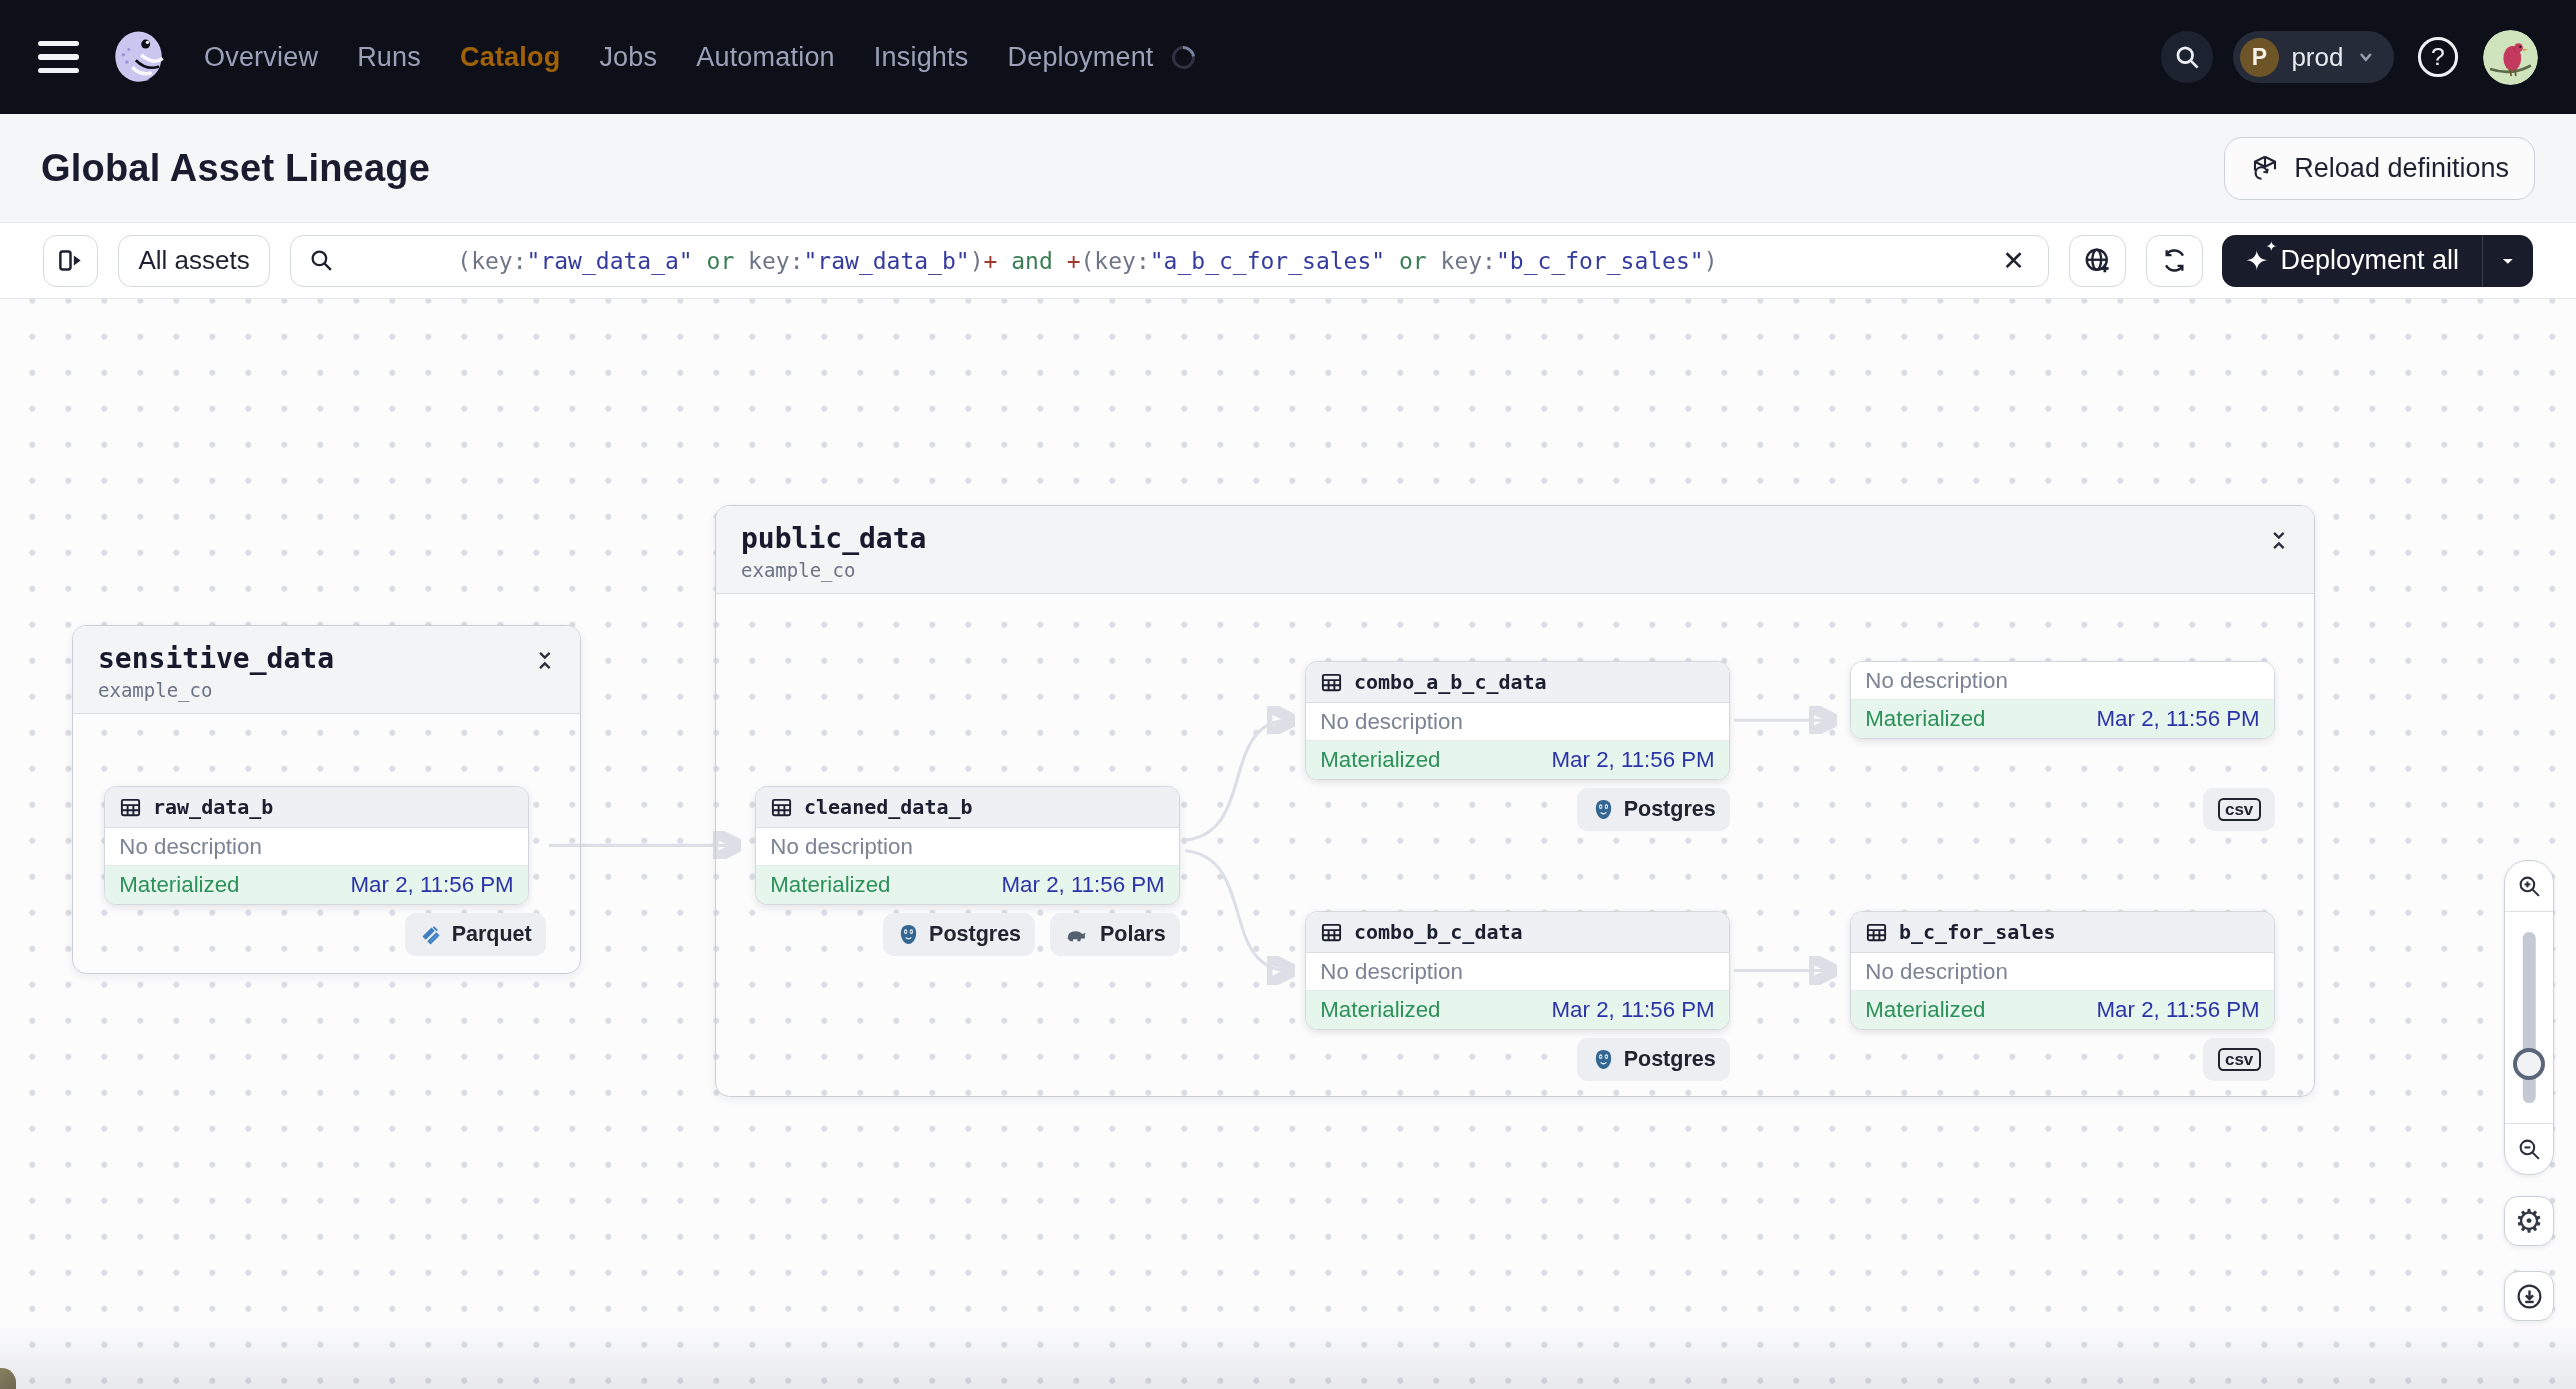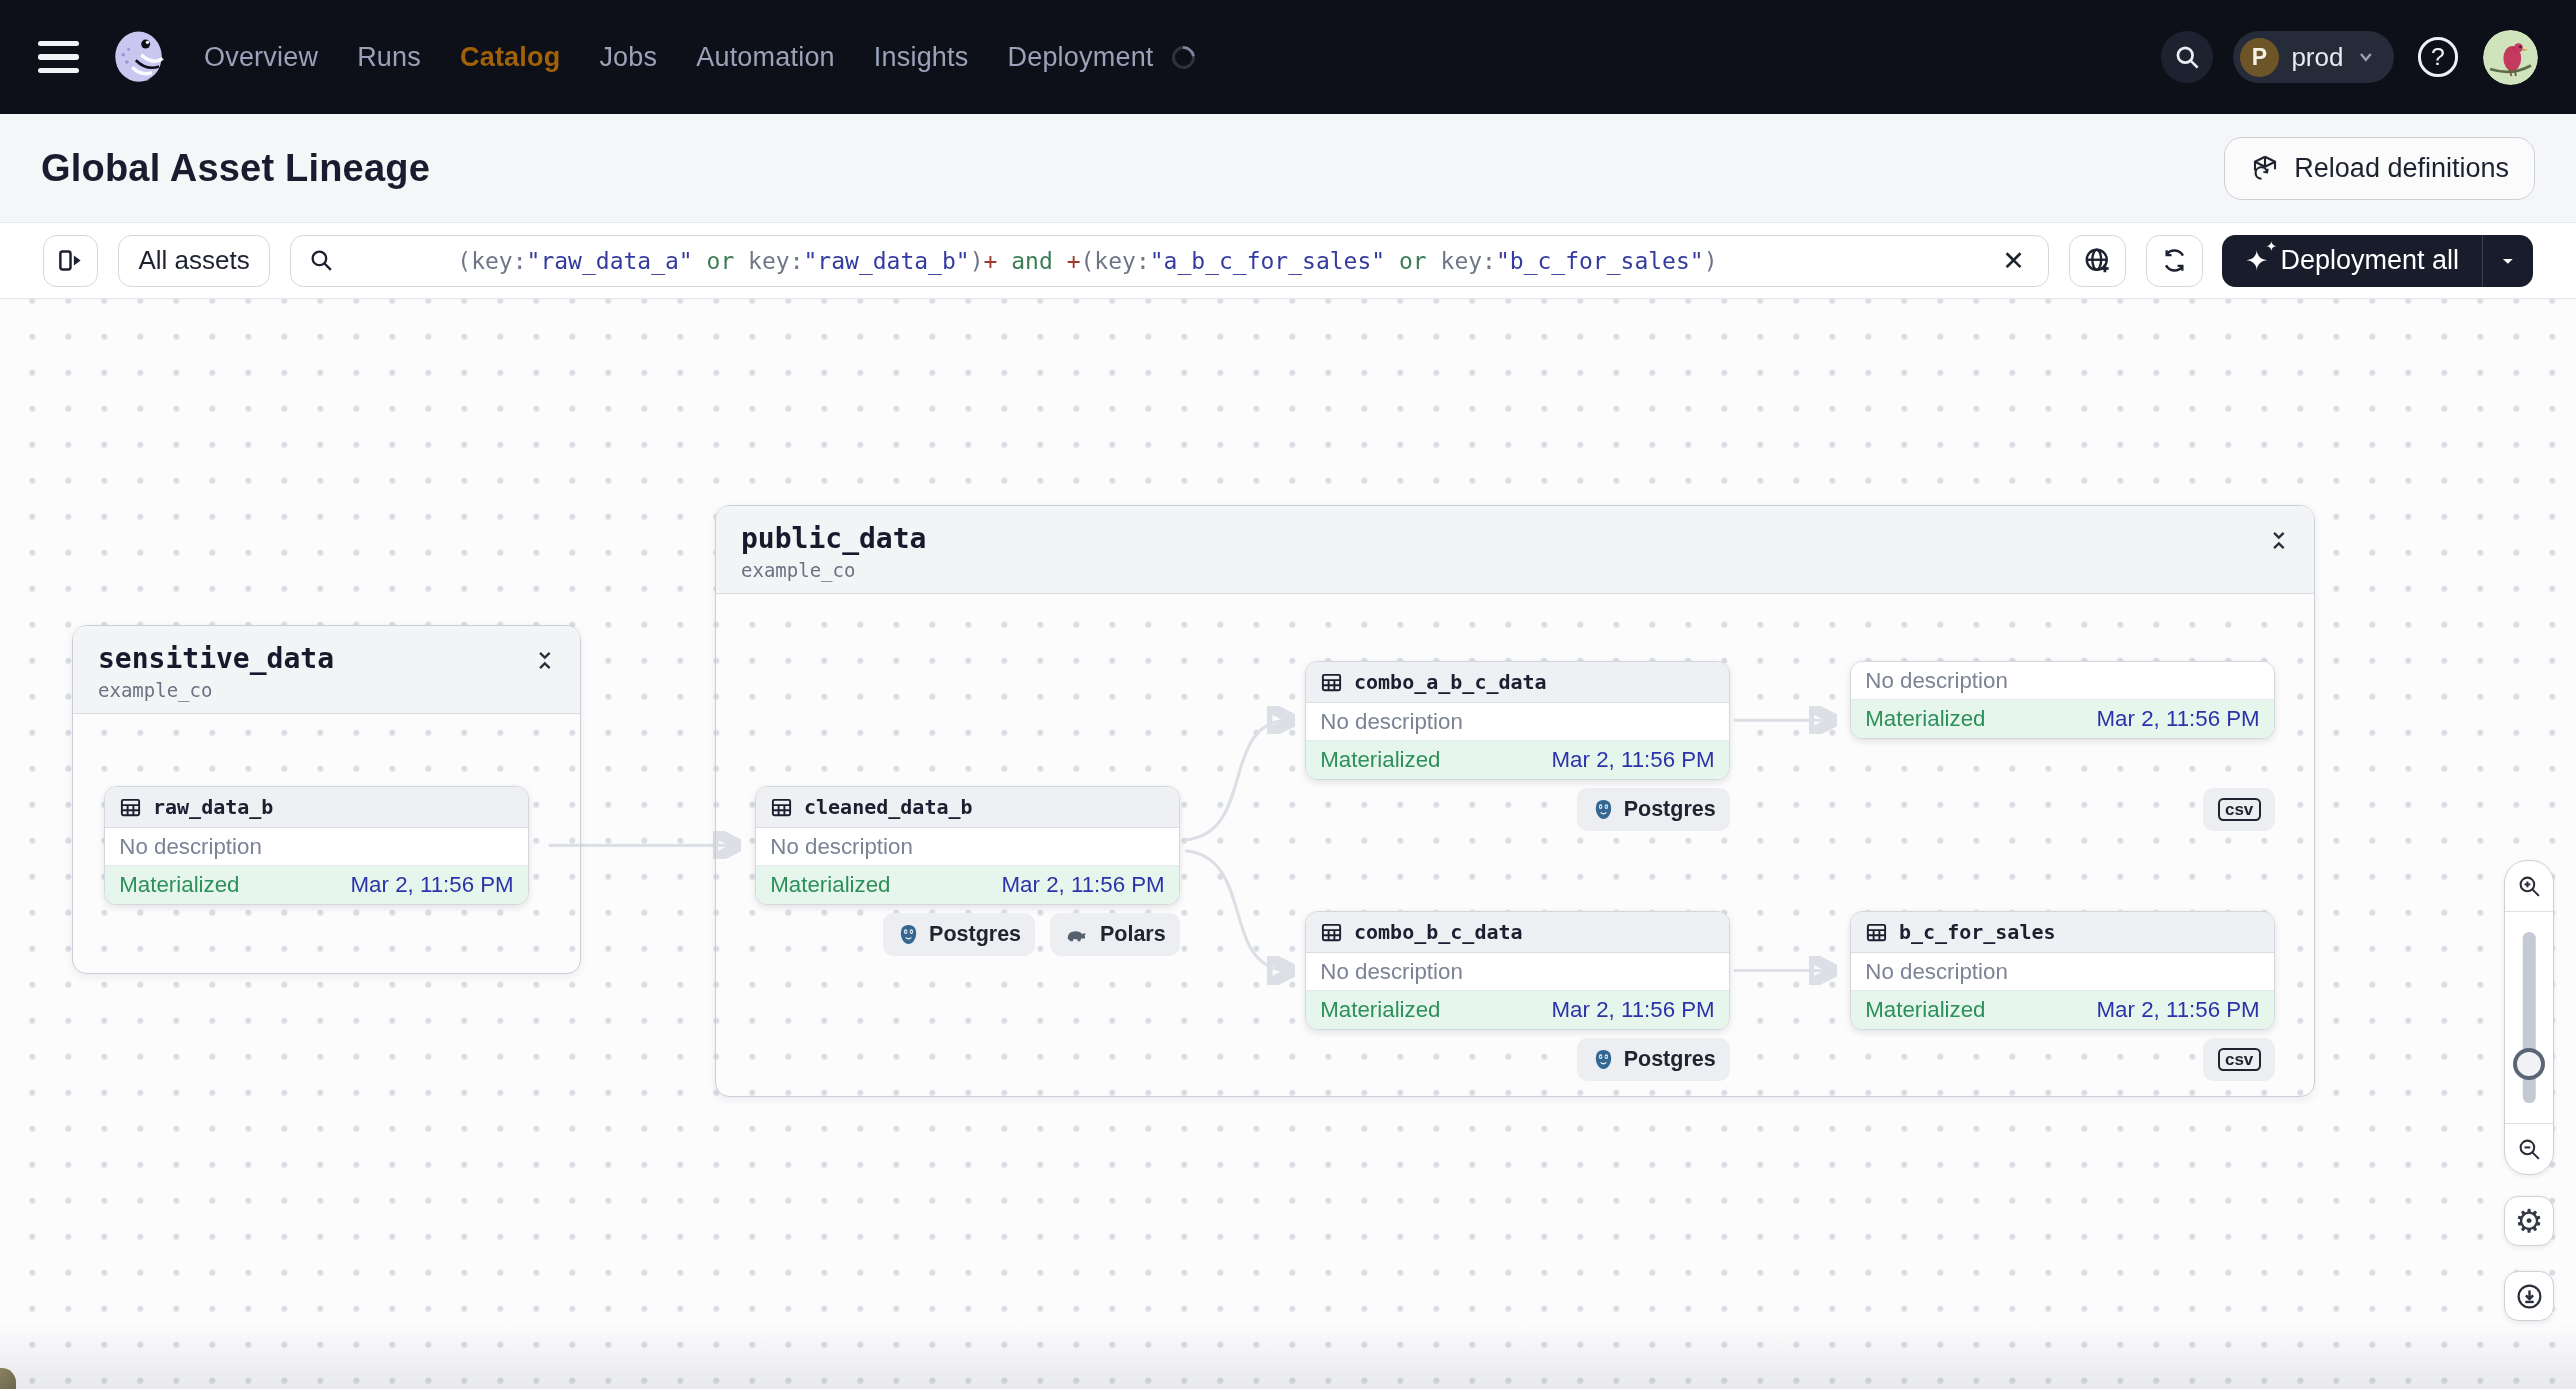--- a/index.html
+++ b/index.html
@@ -275,20 +275,30 @@
             <line x1="15" y1="9.5" x2="15" y2="20"></line>
           </svg>
           <span>raw_data_b</span>
         </div>
       <div class="an-desc">No description</div>
       <div class="an-status">
           <span class="an-mat">Materialized</span>
           <span class="an-ts">Mar 2, 11:56 PM</span>
         </div>
     </div>
+    <div class="badge-row" style="left:121px; top:614px; width:425px; justify-content:flex-end;">
+      <div class="badge">
+        <svg width="23" height="23" viewBox="0 0 24 24" fill="none" stroke="#3f7fc1" stroke-width="2">
+            <path d="M4 14 L12 6 L14 8 L6 16 Z" fill="#3f7fc1"></path>
+            <path d="M9 19 L17 11 L19 13 L11 21 Z" fill="#6ea4d9"></path>
+            <path d="M14 4 L18 8"></path>
+          </svg>
+        <span>Parquet</span>
+      </div>
+    </div>
 
     <div class="asset-node" style="left:755px; top:487px;">
       <div class="an-head">
           <svg width="23" height="23" viewBox="0 0 24 24" fill="none" stroke="#1b1f30" stroke-width="2">
             <rect x="3" y="4" width="18" height="16" rx="1.5"></rect>
             <line x1="3" y1="9.5" x2="21" y2="9.5"></line>
             <line x1="3" y1="14.8" x2="21" y2="14.8"></line>
             <line x1="9" y1="9.5" x2="9" y2="20"></line>
             <line x1="15" y1="9.5" x2="15" y2="20"></line>
           </svg>

